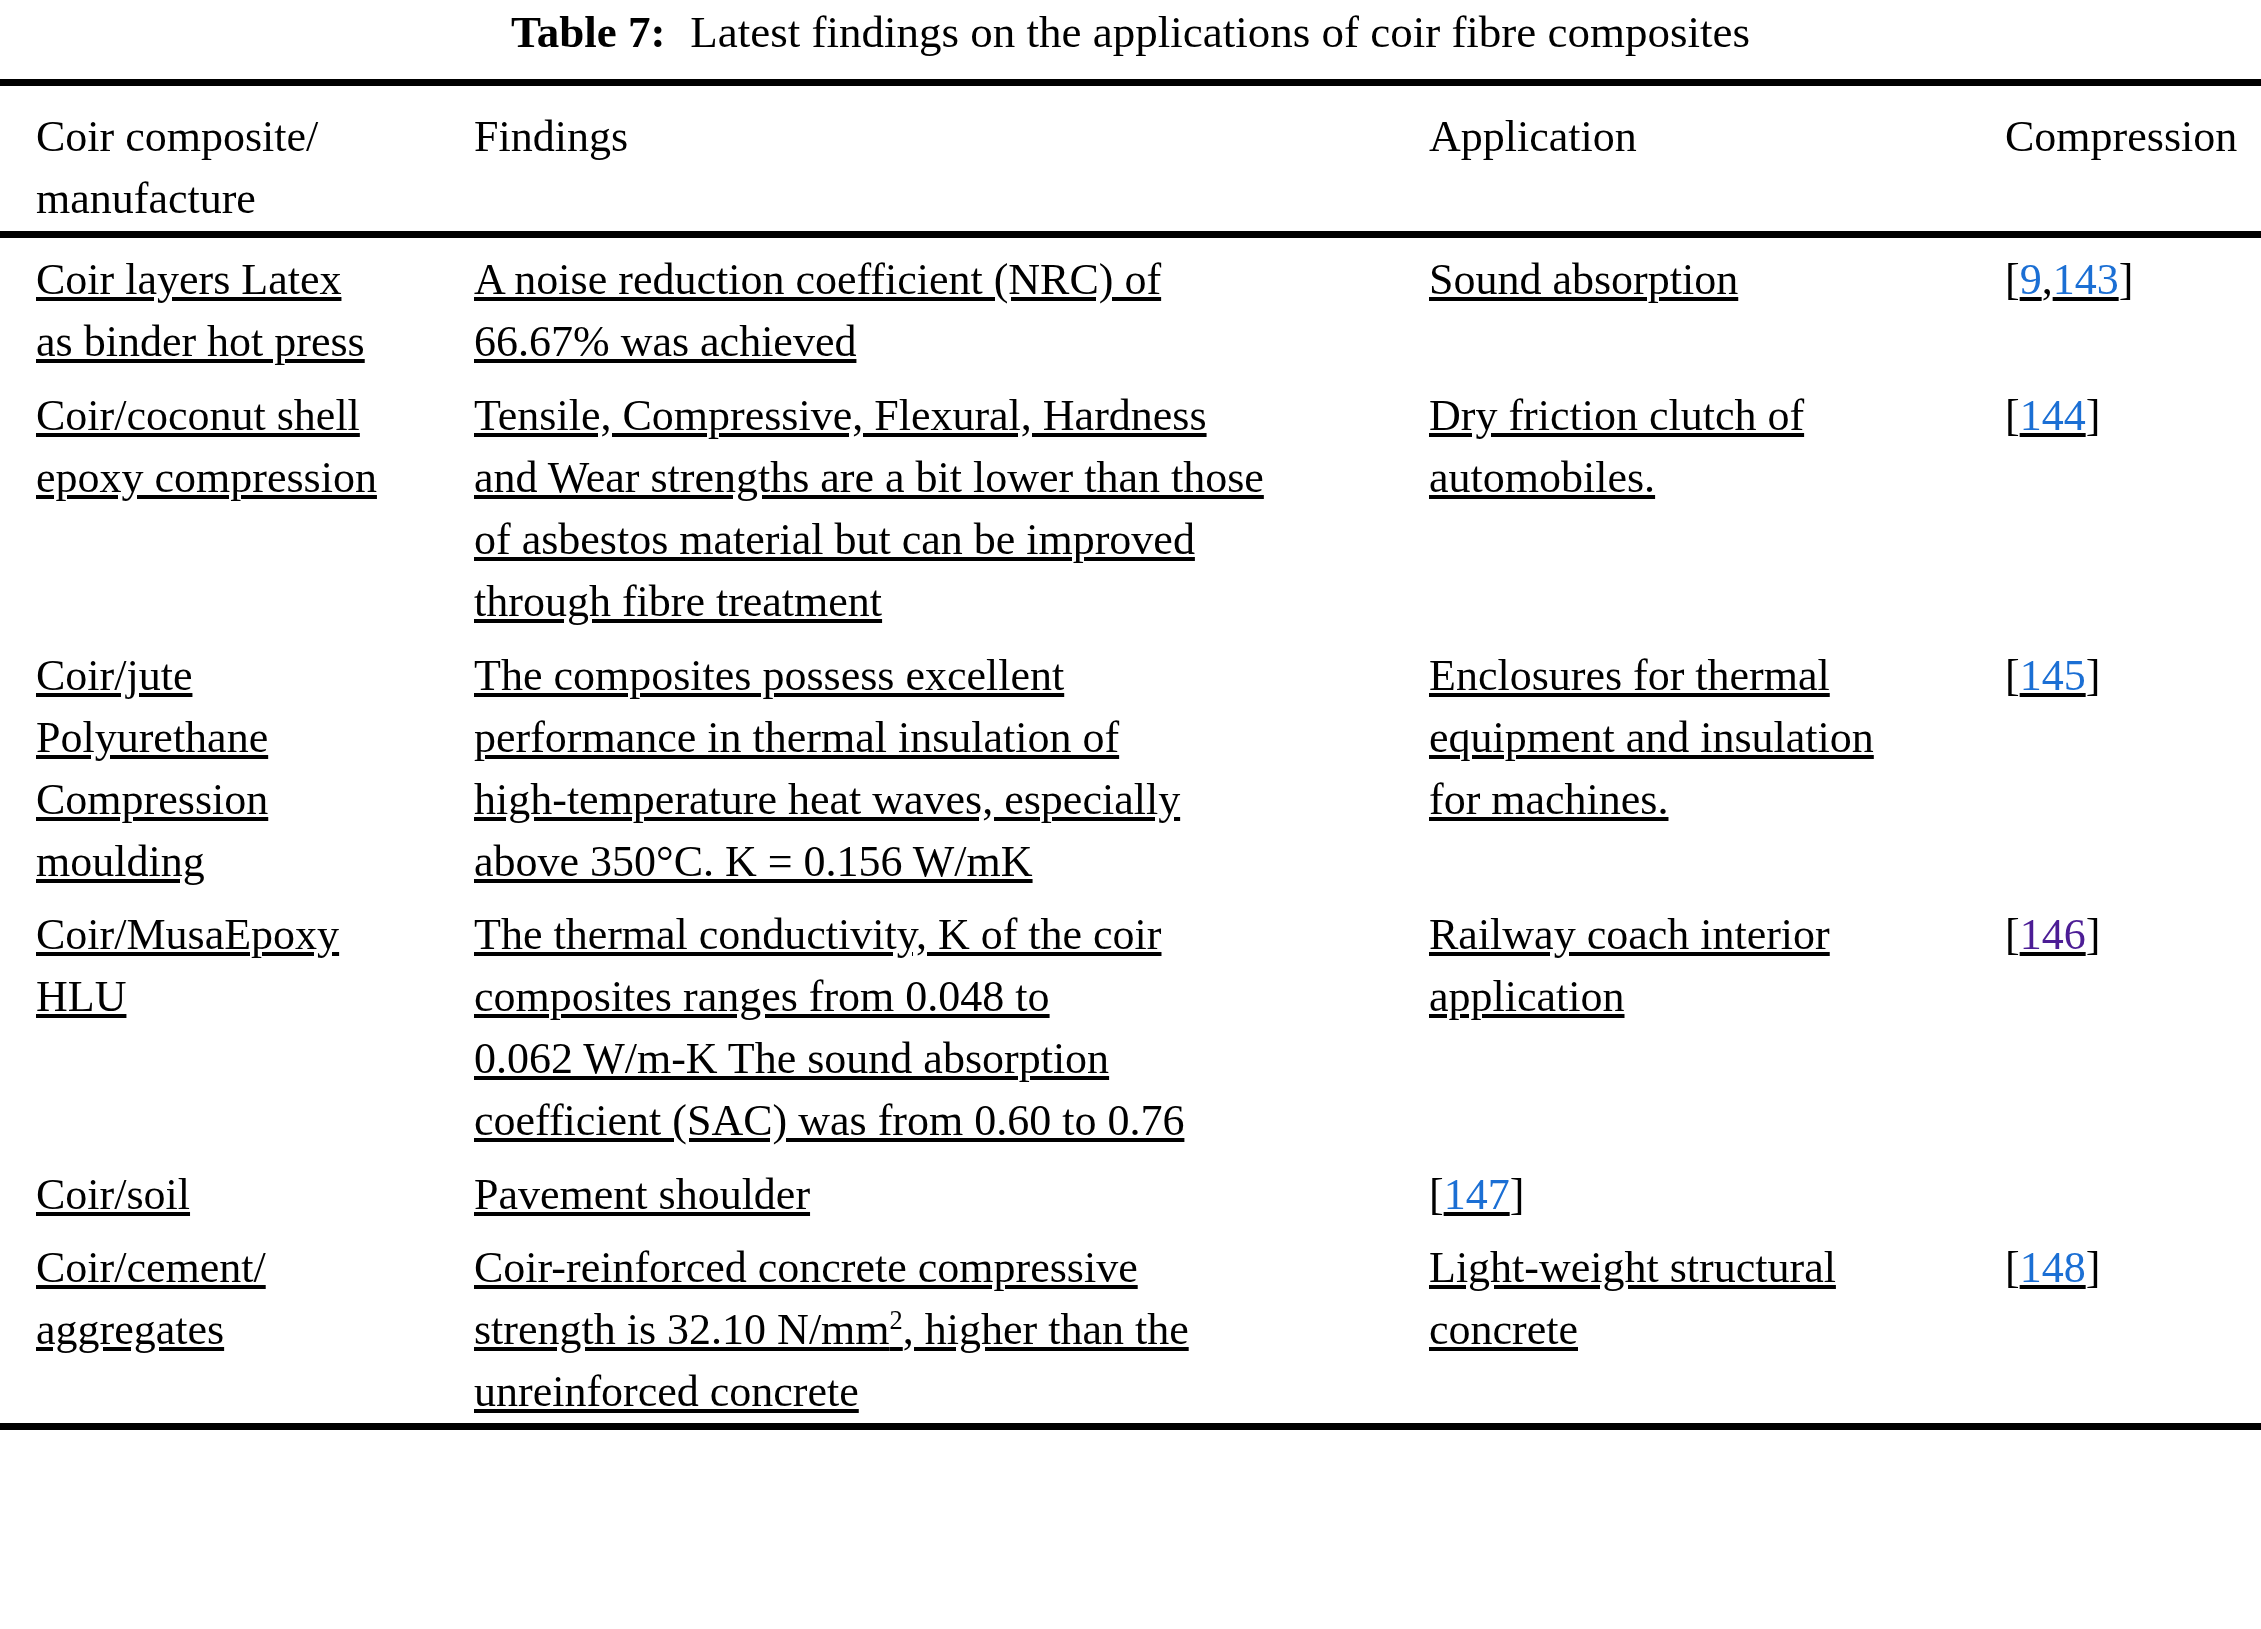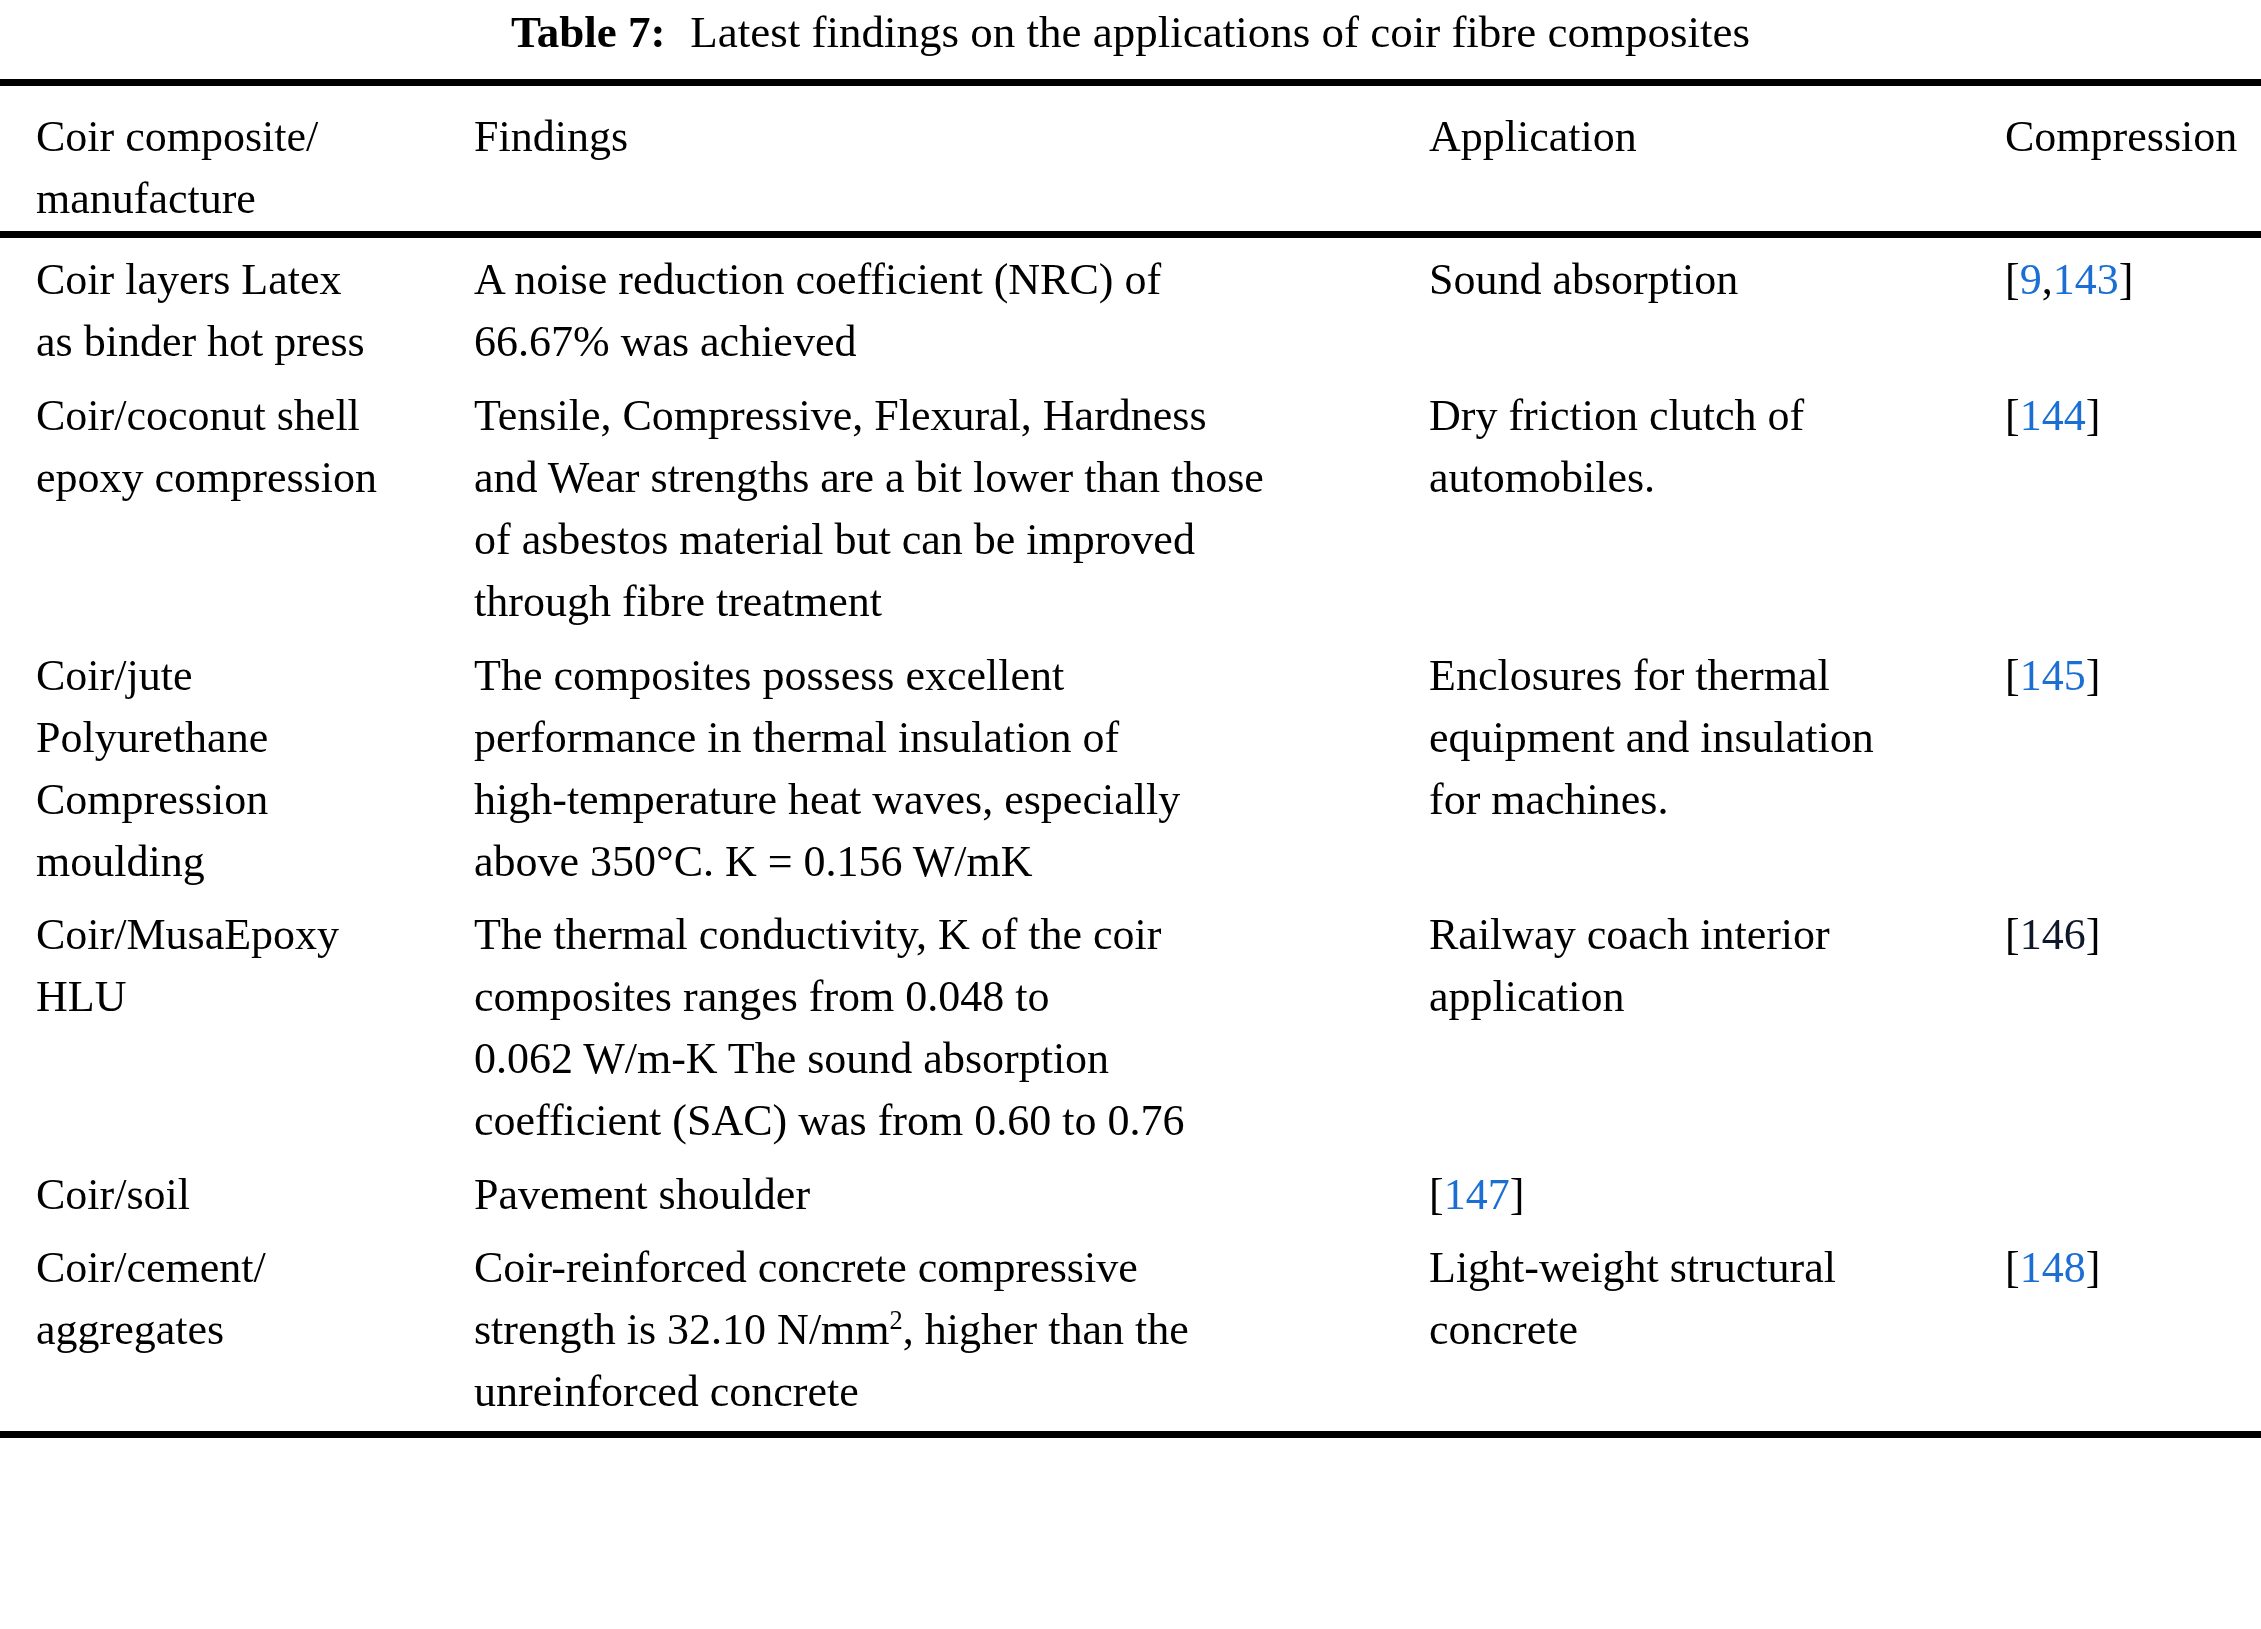--- a/index.html
+++ b/index.html
@@ -31,21 +31,21 @@
     font-size: 44px;
     line-height: 62px;
     white-space: pre-line;
   }
   .c1 { padding-left: 36px; }
   .thead {
     padding-top: 19.6px;
     padding-bottom: 1.2px;
     border-bottom: 7px solid #000;
   }
-  .tbody { padding-bottom: 8px; }
+  .tbody { padding-bottom: 0; text-decoration: underline; }
   .body-row { padding-top: 11.6px; }
   sup {
     font-size: 0.6em;
     line-height: 0;
     vertical-align: 0.55em;
   }
   .ref-num { text-decoration: none; cursor: pointer; }
 </style>
 </head>
 <body>
@@ -98,21 +98,21 @@
       </div>
       <div class="row body-row">
         <div class="cell c1">Coir/MusaEpoxy
 HLU</div>
         <div class="cell c2">The thermal conductivity, K of the coir
 composites ranges from 0.048 to
 0.062 W/m-K The sound absorption
 coefficient (SAC) was from 0.60 to 0.76</div>
         <div class="cell c3">Railway coach interior
 application</div>
-        <div class="cell c4">[<span class="ref-num" style="color: #0f172a;">146</span>]</div>
+        <div class="cell c4">[<span class="ref-num" style="color: #4c1d95;">146</span>]</div>
       </div>
       <div class="row body-row">
         <div class="cell c1">Coir/soil</div>
         <div class="cell c3">Pavement shoulder</div>
         <div class="cell c4">[<span class="ref-num" style="color: rgb(27, 111, 212);">147</span>]</div>
       </div>
       <div class="row body-row">
         <div class="cell c1">Coir/cement/
 aggregates</div>
         <div class="cell c2">Coir-reinforced concrete compressive

